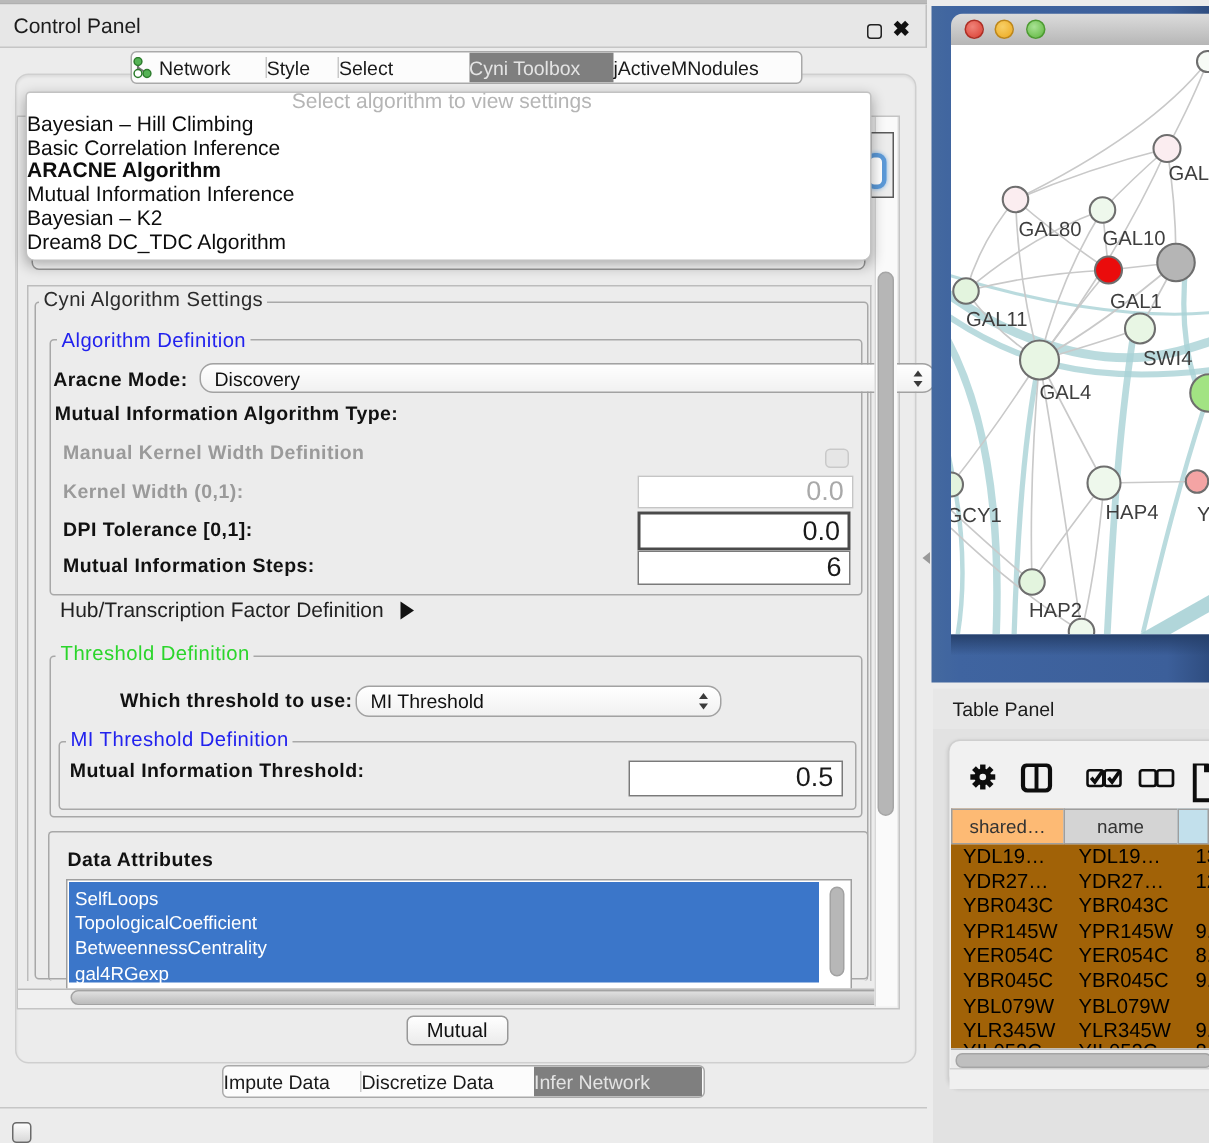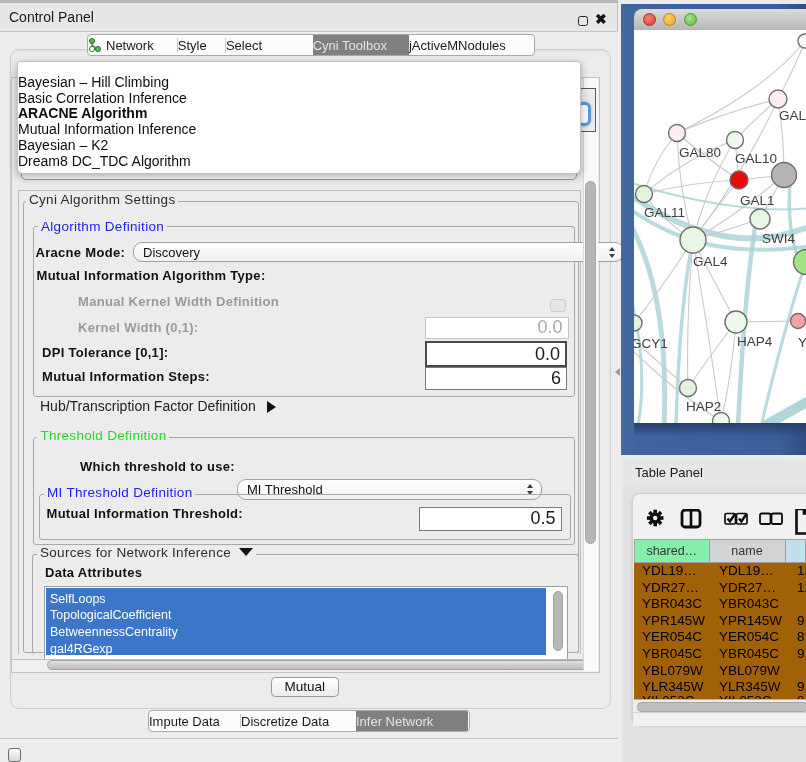--- a/index.html
+++ b/index.html
@@ -26,21 +26,21 @@
 .tabbar .sel{background:#7f7f7f;color:#e4e4e4;}
 .tabbar .sep{width:1px;height:14px;background:#c9c9c9;}
 #tabstop{left:87px;top:31px;width:446px;}
 #tabsbot{left:148px;top:707px;width:320px;}
 
 .grp{position:absolute;border:1px solid #a8a8a8;border-radius:3px;}
 .grplbl{position:absolute;background:#ececec;padding:0 3px;font-size:13.5px;letter-spacing:0.3px;color:#2b2b2b;white-space:nowrap;line-height:16px;}
 .blue{color:#2222ee;}
 .green{color:#2bd52b;}
 .blbl{position:absolute;font-size:13px;letter-spacing:0.3px;font-weight:bold;color:#111;white-space:nowrap;line-height:16px;}
-.dis{color:#9a9a9a;margin-left:36px;}
+.dis{color:#9a9a9a;}
 .rlbl{position:absolute;font-size:14px;color:#222;white-space:nowrap;line-height:16px;}
 
 .combo{position:absolute;background:linear-gradient(#ffffff,#f1f1f1);border:1px solid #a2a2a2;border-radius:9px;
 font-size:13px;color:#111;display:flex;align-items:center;padding-left:9px;box-sizing:border-box;}
 .carr{position:absolute;right:6px;top:50%;margin-top:-5.5px;width:9px;height:11px;}
 .carr:before{content:"";position:absolute;left:1px;top:0;border-left:3.5px solid transparent;border-right:3.5px solid transparent;border-bottom:4.5px solid #3a3a3a;}
 .carr:after{content:"";position:absolute;left:1px;bottom:0;border-left:3.5px solid transparent;border-right:3.5px solid transparent;border-top:4.5px solid #3a3a3a;}
 
 .tf{position:absolute;background:#fff;border:1px solid #7a7a7a;font-size:18px;color:#1a1a1a;
 display:flex;align-items:center;justify-content:flex-end;padding-right:5px;box-sizing:border-box;}
@@ -129,28 +129,27 @@
   <div class="blbl" style="left:42px;top:342.2px;">DPI Tolerance [0,1]:</div>
   <div class="tf dark" style="left:424.5px;top:338px;width:142.5px;height:26px;">0.0</div>
   <div class="blbl" style="left:42px;top:366.2px;">Mutual Information Steps:</div>
   <div class="tf" style="left:425px;top:364px;width:142px;height:22.5px;">6</div>
 
   <div class="rlbl" style="left:40px;top:395.2px;">Hub/Transcription Factor Definition&nbsp;&nbsp;&nbsp;<span class="tri-r" style="vertical-align:-2px;"></span></div>
 
   <div class="grp" style="left:33px;top:434px;width:540px;height:106px;"></div>
   <div class="grplbl green" style="left:37.4px;top:424.9px;">Threshold Definition</div>
   <div class="blbl" style="left:80px;top:456.2px;">Which threshold to use:</div>
-  <div class="combo" style="left:237px;top:476px;width:305px;height:20.5px;">MI Threshold<span class="carr"></span></div>
+  <div class="combo" style="left:237px;top:454px;width:244px;height:20.5px;">MI Threshold<span class="carr"></span></div>
   <div class="grp" style="left:39px;top:490.5px;width:530px;height:44.5px;"></div>
   <div class="grplbl blue" style="left:44px;top:481.9px;">MI Threshold Definition</div>
   <div class="blbl" style="left:46.5px;top:503.3px;">Mutual Information Threshold:</div>
   <div class="tf" style="left:418.5px;top:504px;width:143px;height:23.5px;">0.5</div>
 
   <div class="grp" style="left:32px;top:550.5px;width:545px;height:99px;border-bottom:none;"></div>
-  <div class="grplbl" style="left:37px;top:542.4px;">Sources for Network Inference&nbsp;&nbsp;<span class="tri-d" style="vertical-align:1px;"></span></div>
   <div class="blbl" style="left:45px;top:561.8px;">Data Attributes</div>
 
   <div id="dlist">
     <div class="sel"></div>
     <div class="li" style="top:4.7px;">SelfLoops</div>
     <div class="li" style="top:21.4px;">TopologicalCoefficient</div>
     <div class="li" style="top:38.1px;">BetweennessCentrality</div>
     <div class="li" style="top:54.8px;">gal4RGexp</div>
     <div class="vth"></div>
   </div>
@@ -160,20 +159,21 @@
   <div id="vtrack"></div>
   <div id="vthumb"></div>
 
   <div id="apply">Mutual</div>
 
   <div id="sliver"></div>
   <div id="spinbox"></div>
   <div id="spinfld"></div>
 
   <div id="popup">
+    <div class="hint">Select algorithm to view settings</div>
     <div class="it" style="top:13.2px;">Bayesian – Hill Climbing</div>
     <div class="it" style="top:29px;">Basic Correlation Inference</div>
     <div class="it" style="top:44.9px;font-weight:bold;">ARACNE Algorithm</div>
     <div class="it" style="top:60.7px;">Mutual Information Inference</div>
     <div class="it" style="top:76.5px;">Bayesian – K2</div>
     <div class="it" style="top:92.3px;">Dream8 DC_TDC Algorithm</div>
   </div>
 
   <div id="tabstop" class="tabbar">
     <div class="seg" style="width:96px;">
@@ -321,21 +321,21 @@
 
     <g fill="none" stroke="#0d0d0d" stroke-width="1.8">
       <rect x="114" y="4.5" width="10.5" height="10.5" rx="1.5"></rect>
       <rect x="125.5" y="4.5" width="10.5" height="10.5" rx="1.5"></rect>
     </g>
 
     <path d="M150.5,0 h7.5 l4.5,4.5 v20 h-12 z M158,0 v4.5 h4.5" fill="none" stroke="#0d0d0d" stroke-width="2.6"></path>
   </svg>
 </div>
 <div id="thead">
-  <div class="hc" style="width:74.5px;background:#86efac;">shared…</div>
+  <div class="hc" style="width:74.5px;background:#fdba74;">shared…</div>
   <div class="hc" style="width:76px;background:#d4d4d4;">name</div>
   <div class="hc" style="width:21.5px;background:#c2e0ec;border-right:1px solid #9e9e9e;"></div>
 </div>
 <div id="tbody">
   <div class="trow" style="left:8px;top:0px;">YDL19…</div>
     <div class="trow" style="left:85px;top:0px;">YDL19…</div>
     <div class="trow" style="left:163px;top:0px;">13.</div>
   <div class="trow" style="left:8px;top:16.6px;">YDR27…</div>
     <div class="trow" style="left:85px;top:16.6px;">YDR27…</div>
     <div class="trow" style="left:163px;top:16.6px;">12.</div>

